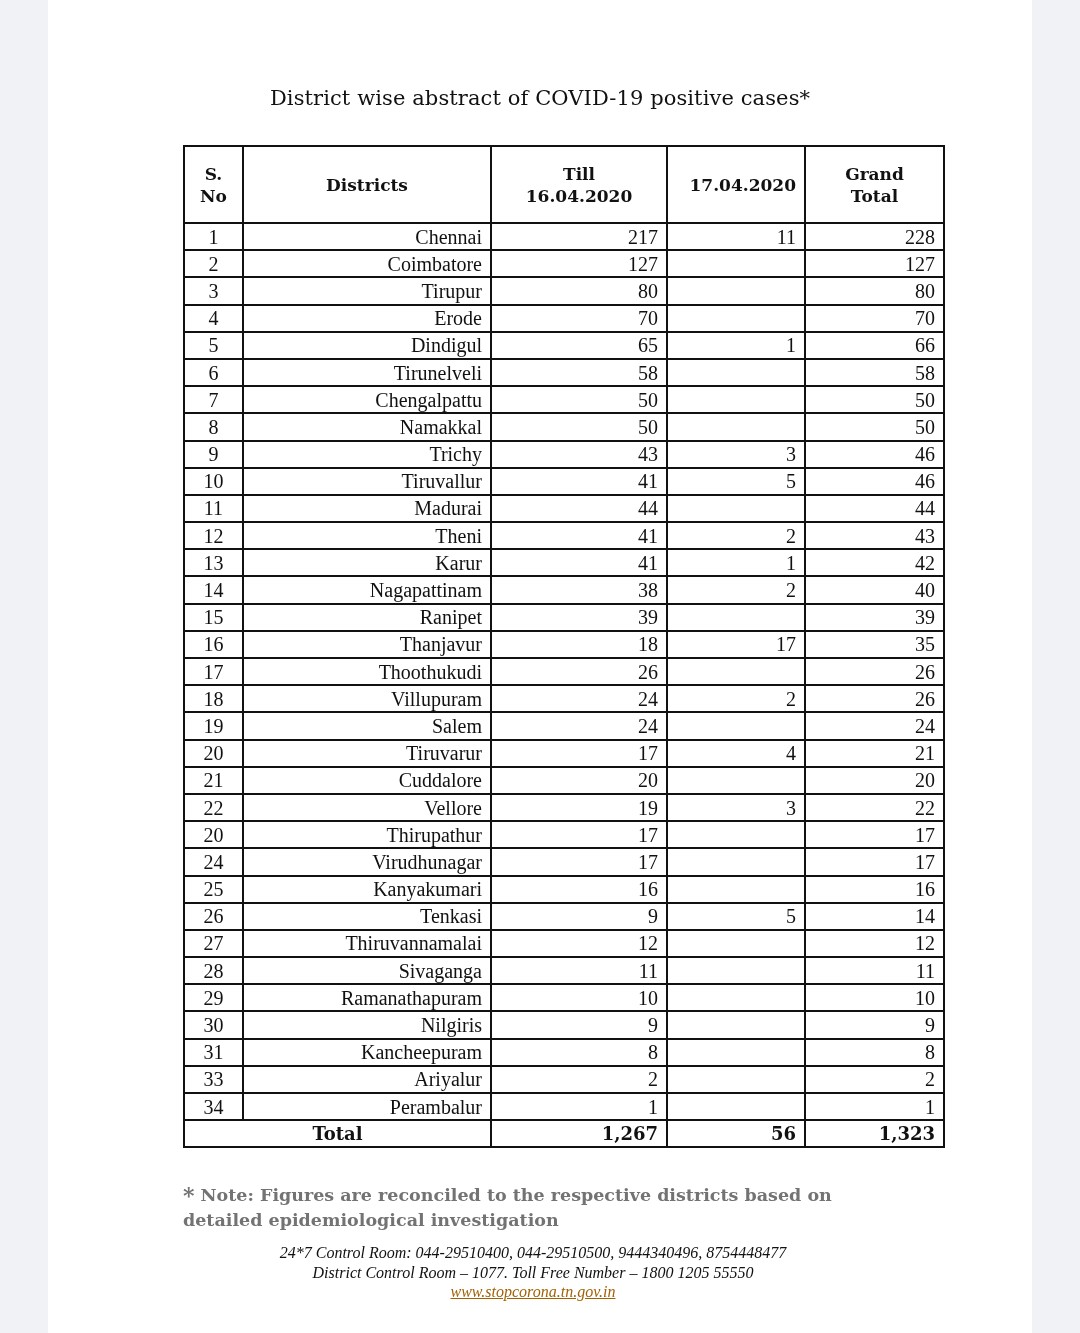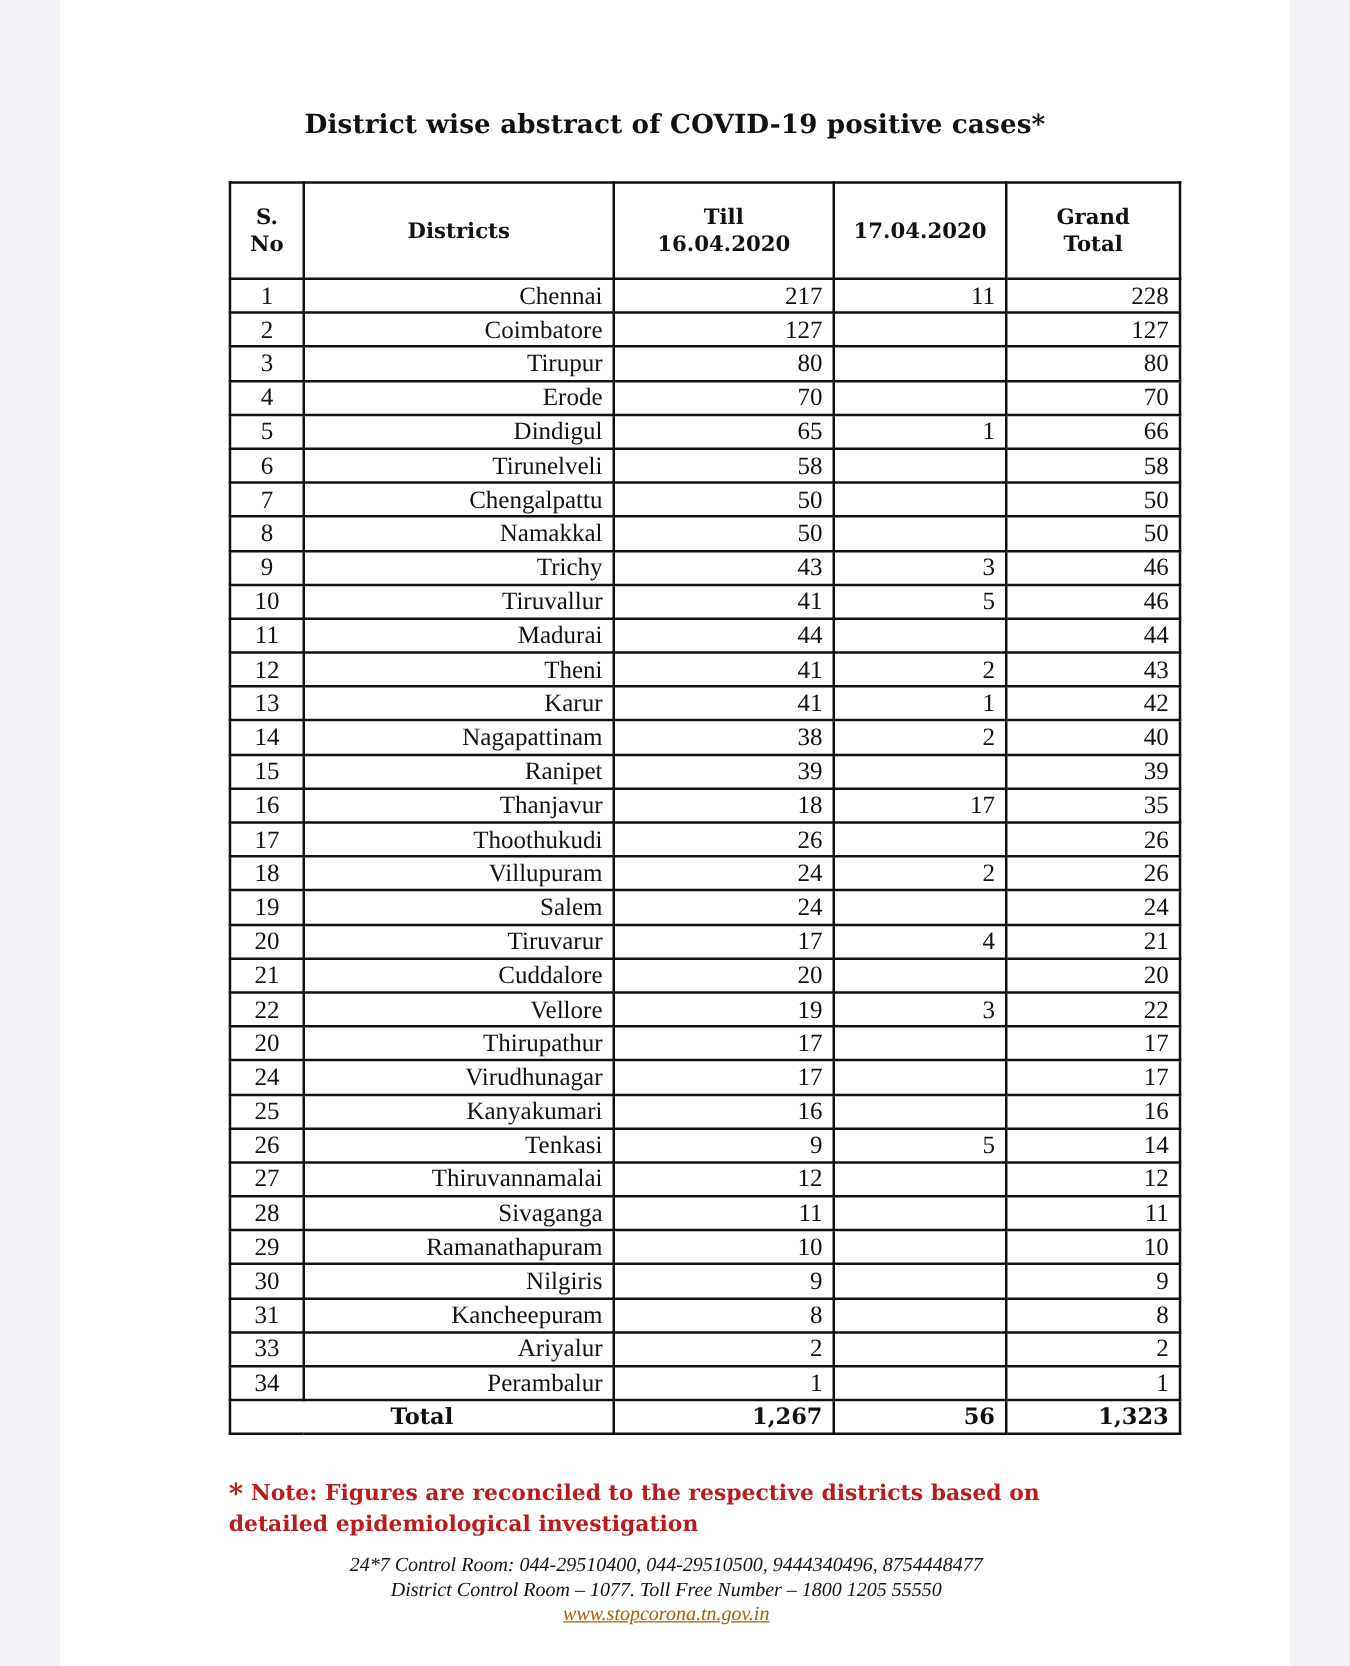--- a/index.html
+++ b/index.html
@@ -1,34 +1,34 @@
 <!DOCTYPE html>
 <html><head>
 <meta charset="utf-8">
 <style>
   html, body { margin:0; padding:0; }
   body { width:1080px; height:1333px; background:#f1f2f6; position:relative; overflow:hidden; }
   .page { position:absolute; left:48px; top:0; width:984px; height:1333px; background:#ffffff; }
   .title { position:absolute; left:0; width:1080px; top:86px; text-align:center;
-           font-family:"DejaVu Serif", serif; font-weight:bold; font-size:21px; color:#111; letter-spacing:0.1px; }
+           font-family:"DejaVu Serif", serif; font-weight:normal; font-size:21px; color:#111; letter-spacing:0.1px; }
   table.grid { position:absolute; left:183px; top:145px; border-collapse:collapse;
                font-family:"Liberation Serif", serif; color:#111; }
   table.grid td, table.grid th { border:2px solid #111; padding:0 8px; box-sizing:border-box; }
   table.grid th { font-family:"DejaVu Serif", serif; font-weight:bold; font-size:17px; text-align:center; height:77px; line-height:22px; }
   table.grid td { height:27.2px; font-size:20px; line-height:24px; }
   .c-sno { width:59px; text-align:center; }
   .c-dist { width:248px; text-align:right; }
   .c-till { width:176px; text-align:right; }
   .c-day { width:138px; text-align:right; }
   .c-total { width:139px; text-align:right; }
   table.grid td.c-sno { padding:0 2px; }
   tr.total-row td { font-family:"DejaVu Serif", serif; font-weight:bold; font-size:18px; }
   tr.total-row td.total-label { text-align:center; }
   .note { position:absolute; left:183px; top:1183px; width:720px; font-family:"DejaVu Serif", serif;
-          font-weight:bold; font-size:17.5px; line-height:25px; color:#b91c1c; }
+          font-weight:bold; font-size:17.5px; line-height:25px; color:#737373; }
   .note .star { font-size:22px; vertical-align:-2px; margin-right:6px; }
   .footer { position:absolute; left:0; width:1066px; top:1243px; text-align:center;
             font-family:"Liberation Serif", serif; font-size:16px; line-height:19.5px; color:#111;font-style:italic; }
   .footer a { color:#a16207; text-decoration:underline; }
 </style>
 </head>
 <body>
 
 <div class="page"></div>
 
@@ -39,21 +39,21 @@
     <tr>
       <th class="c-sno">
         <span>S.</span><br>
         <span>No</span>
       </th>
       <th class="c-dist">Districts</th>
       <th class="c-till" style="text-align:center">
         <span>Till</span><br>
         <span>16.04.2020</span>
       </th>
-      <th class="c-day" style="text-align:center">17.04.2020</th>
+      <th class="c-day" style="text-align:right">17.04.2020</th>
       <th class="c-total" style="text-align:center">
         <span>Grand</span><br>
         <span>Total</span>
       </th>
     </tr>
   </thead>
   <tbody id="table-body">
       <tr>
         <td class="c-sno">1</td>
         <td class="c-dist">Chennai</td>

